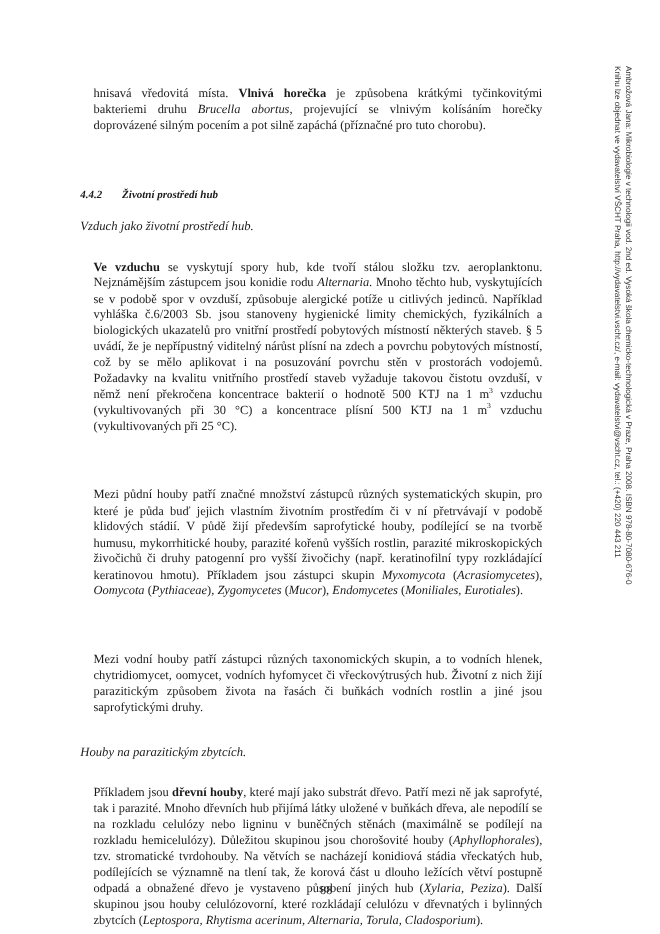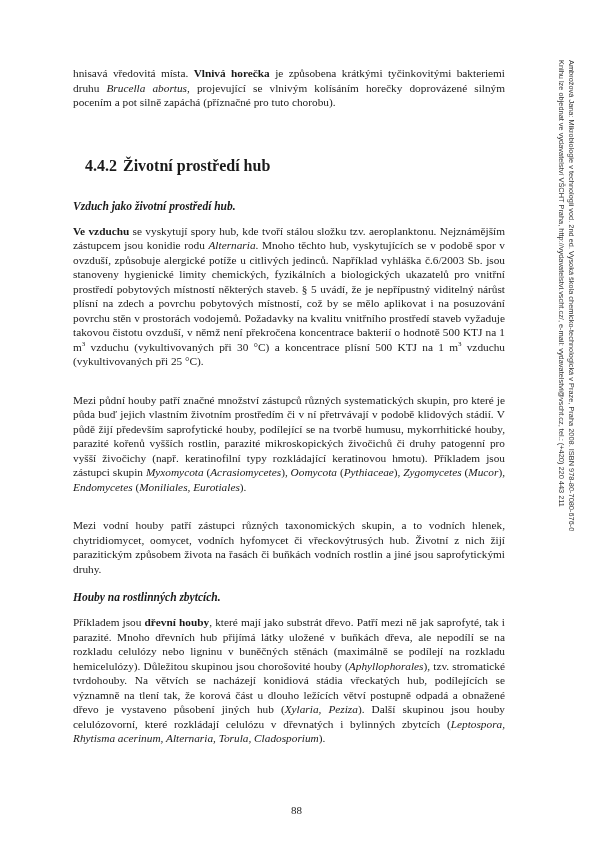--- a/index.html
+++ b/index.html
@@ -1,23 +1,23 @@
 <!DOCTYPE html>
 <html><head>
 <meta charset="utf-8">
 <style>
   html, body { margin:0; padding:0; background:#ffffff; }
   body { width:600px; height:849px; position:relative; overflow:hidden;
          font-family:"Liberation Serif", serif; color:#1a1a1a; }
   .page { position:absolute; left:73px; top:66px; width:432px; font-size:11.3px; line-height:14.5px; }
-  p { margin:0; text-align:justify; }
+  p { margin:12px; text-align:justify; }
   .gap { height:14px; }
-  h2 { font-size:16px; font-weight:bold; margin:12px; line-height:15px; }
+  h2 { font-size:10px; font-weight:bold; margin:0; line-height:15px;font-style:italic; }
   h2 .num { display:inline-block; width:38px; }
-  h3 { font-size:11.5px; font-style:italic; font-weight:bold; margin:0; line-height:15px; }
+  h3 { font-size:11.5px; font-style:italic; font-weight:normal; margin:0; line-height:15px; }
   .margin-note { position:absolute; left:556px; top:60px; width:20px; height:560px; }
   .margin-note .rot { position:absolute; left:0; top:0; transform-origin:0 0;
       transform:translate(20px,0) rotate(90deg); width:560px;
       font-family:"Liberation Sans", sans-serif; font-size:7.4px; line-height:9.5px; color:#333; white-space:nowrap; }
   .page-number { position:absolute; left:0; width:593px; top:804px; text-align:center; font-size:11px; }
   sup { font-size:7px; line-height:0; }
 </style>
 </head>
 <body>
 
@@ -34,21 +34,21 @@
 
   <div class="gap"></div>
   <div style="height:10px"></div>
   <p><span>Mezi půdní houby patří značné množství zástupců různých systematických skupin, pro které je půda buď jejich vlastním životním prostředím či v ní přetrvávají v podobě klidových stádií. V půdě žijí především saprofytické houby, podílející se na tvorbě humusu, mykorrhitické houby, parazité kořenů vyšších rostlin, parazité mikroskopických živočichů či druhy patogenní pro vyšší živočichy (např. keratinofilní typy rozkládající keratinovou hmotu). Příkladem jsou zástupci skupin </span><i>Myxomycota</i><span> (</span><i>Acrasiomycetes</i><span>), </span><i>Oomycota</i><span> (</span><i>Pythiaceae</i><span>), </span><i>Zygomycetes</i><span> (</span><i>Mucor</i><span>), </span><i>Endomycetes</i><span> (</span><i>Moniliales, Eurotiales</i><span>).</span></p>
 
   <div class="gap"></div>
   <div style="height:10px"></div>
   <p>Mezi vodní houby patří zástupci různých taxonomických skupin, a to vodních hlenek, chytridiomycet, oomycet, vodních hyfomycet či vřeckovýtrusých hub. Životní z nich žijí parazitickým způsobem života na řasách či buňkách vodních rostlin a jiné jsou saprofytickými druhy.</p>
 
   <div class="gap"></div>
-  <h3>Houby na rostlinných zbytcích.</h3>
+  <h3>Houby na parazitickým zbytcích.</h3>
   <div style="height:10px"></div>
   <p><span>Příkladem jsou </span><b>dřevní houby</b><span>, které mají jako substrát dřevo. Patří mezi ně jak saprofyté, tak i parazité. Mnoho dřevních hub přijímá látky uložené v buňkách dřeva, ale nepodílí se na rozkladu celulózy nebo ligninu v buněčných stěnách (maximálně se podílejí na rozkladu hemicelulózy). Důležitou skupinou jsou chorošovité houby (</span><i>Aphyllophorales</i><span>), tzv. stromatické tvrdohouby. Na větvích se nacházejí konidiová stádia vřeckatých hub, podílejících se významně na tlení tak, že korová část u dlouho ležících větví postupně odpadá a obnažené dřevo je vystaveno působení jiných hub (</span><i>Xylaria, Peziza</i><span>). Další skupinou jsou houby celulózovorní, které rozkládají celulózu v dřevnatých i bylinných zbytcích (</span><i>Leptospora, Rhytisma acerinum, Alternaria, Torula, Cladosporium</i><span>).</span></p>
 </div>
 
 <div class="margin-note">
   <div class="rot">
     <div>Ambrožová Jana: Mikrobiologie v technologii vod. 2nd ed. Vysoká škola chemicko-technologická v Praze, Praha 2008. ISBN 978-80-7080-676-0</div>
     <div>Knihu lze objednat ve vydavatelství VŠCHT Praha, http://vydavatelstvi.vscht.cz/, e-mail: vydavatelstvi@vscht.cz, tel.: (+420) 220 443 211</div>
   </div>
 </div>

